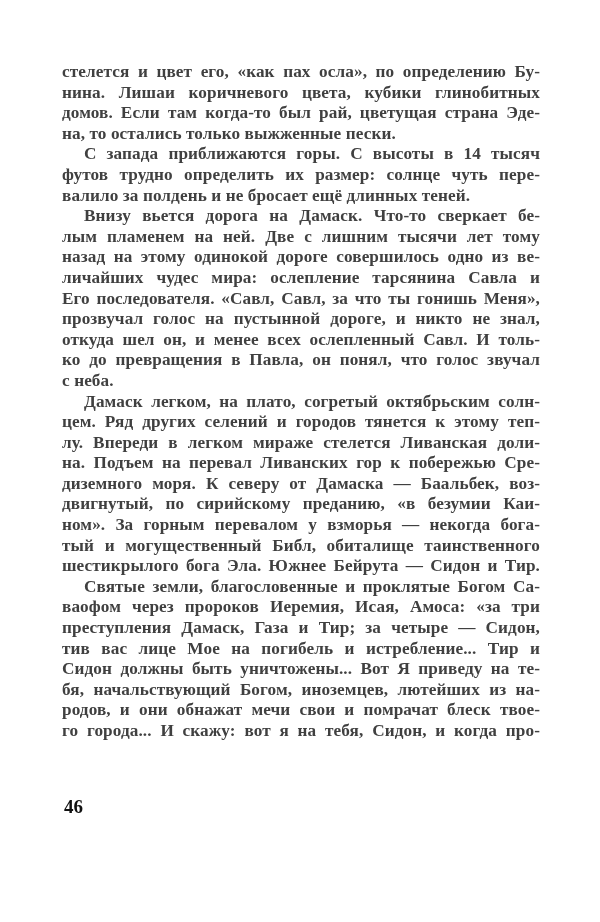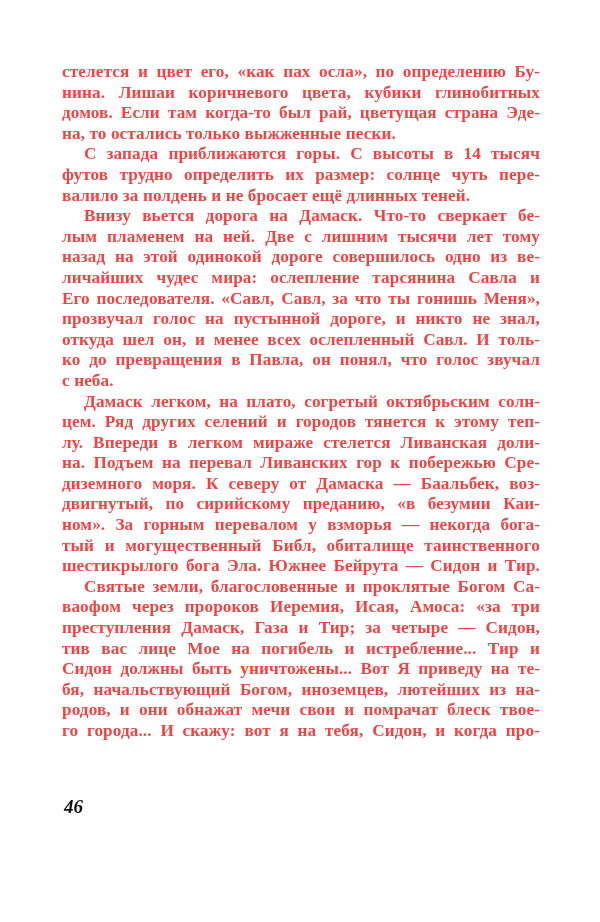--- a/index.html
+++ b/index.html
@@ -3,30 +3,30 @@
 <meta charset="utf-8">
 <style>
   html, body { margin: 0; padding: 0; background: #ffffff; }
   body { width: 600px; height: 922px; position: relative; overflow: hidden; }
   .page {
     position: absolute; left: 62px; top: 62px; width: 478px;
     font-family: "Liberation Serif", serif;
     font-weight: bold;
     font-size: 17.2px;
     line-height: 20.6px;
-    color: #ef4444;
+    color: #404040;
     letter-spacing: 0.1px;
   }
   .line { white-space: nowrap; text-align: justify; text-align-last: justify; height: 20.6px; }
   .line.last { text-align-last: left; }
   .line.indent { padding-left: 22px; }
   .folio {
     position: absolute; left: 64px; top: 796px;
     font-family: "Liberation Serif", serif;
-    font-style: italic; font-weight: bold;
+    font-weight: bold;
     font-size: 19px; color: #111111;
   }
 </style>
 </head>
 <body>
 
 <div class="page">
   <div>
     <div class="line">стелется и цвет его, «как пах осла», по определению Бу-</div>
     <div class="line">нина. Лишаи коричневого цвета, кубики глинобитных</div>
@@ -34,21 +34,21 @@
     <div class="line last">на, то остались только выжженные пески.</div>
   </div>
   <div>
     <div class="line indent">С запада приближаются горы. С высоты в 14 тысяч</div>
     <div class="line">футов трудно определить их размер: солнце чуть пере-</div>
     <div class="line last">валило за полдень и не бросает ещё длинных теней.</div>
   </div>
   <div>
     <div class="line indent">Внизу вьется дорога на Дамаск. Что-то сверкает бе-</div>
     <div class="line">лым пламенем на ней. Две с лишним тысячи лет тому</div>
-    <div class="line">назад на этой одинокой дороге совершилось одно из ве-</div>
+    <div class="line">назад на этому одинокой дороге совершилось одно из ве-</div>
     <div class="line">личайших чудес мира: ослепление тарсянина Савла и</div>
     <div class="line">Его последователя. «Савл, Савл, за что ты гонишь Меня»,</div>
     <div class="line">прозвучал голос на пустынной дороге, и никто не знал,</div>
     <div class="line">откуда шел он, и менее всех ослепленный Савл. И толь-</div>
     <div class="line">ко до превращения в Павла, он понял, что голос звучал</div>
     <div class="line last">с неба.</div>
   </div>
   <div>
     <div class="line indent">Дамаск легком, на плато, согретый октябрьским солн-</div>
     <div class="line">цем. Ряд других селений и городов тянется к этому теп-</div>

